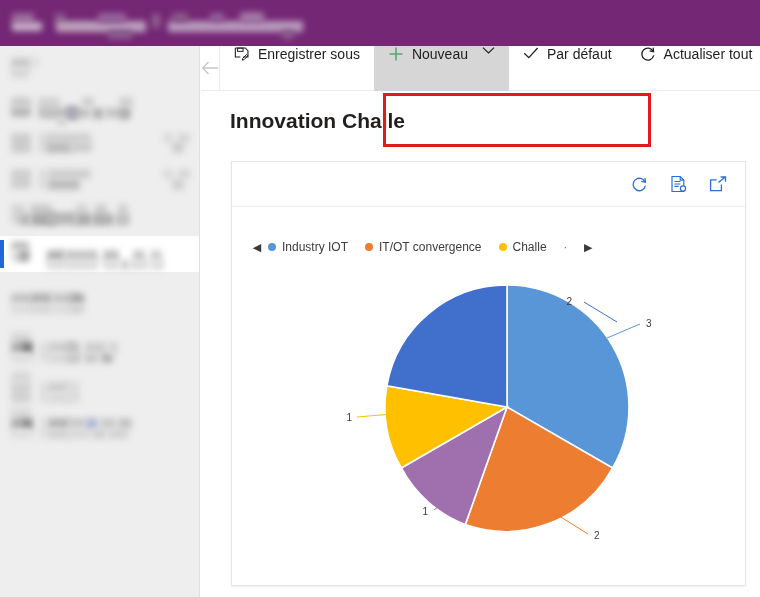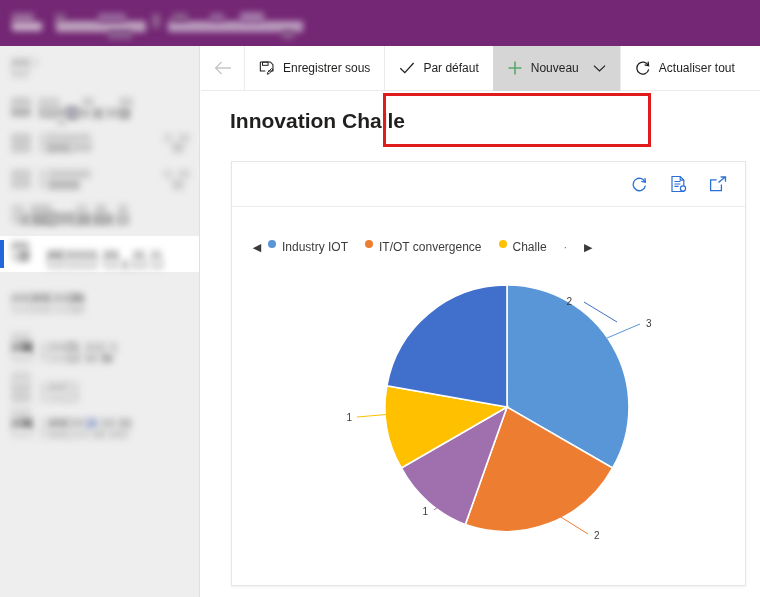--- a/index.html
+++ b/index.html
@@ -43,22 +43,22 @@
     background:#ffffff;
     border-bottom:1px solid #edebe9;
     display:flex; align-items:center;
   }
   .cmd-back {
     width:44px; height:45px; display:flex; align-items:center; justify-content:center;
     color:#c8c6c4; font-size:18px;
     border-right:1px solid #edebe9;
   }
   .cmd-item {
-    height:45px; display:flex; align-items:center; gap:8px;
-    padding:0 14px; font-size:12px; color:#201f1e; white-space:nowrap;
+    height:45px; display:flex; align-items:flex-start; gap:8px;
+    padding:0 14px; font-size:14px; color:#201f1e; white-space:nowrap;
     cursor:default;
   }
   .cmd-item.active { background:#d6d6d6; }
   .cmd-item .ic { display:flex; align-items:center; justify-content:center; }
   .cmd-sep { width:1px; height:45px; background:#edebe9; }
   .chev { color:#201f1e; font-size:10px; margin-left:6px; }
 
   
   .flyout {
     position:absolute; left:386px; top:92px; width:272px; height:57px;
@@ -106,21 +106,21 @@
   .chart-sub {
     position:absolute; left:18px; top:56px;
     font-size:13.5px; color:#5a5a5a;
   }
   .legend {
     position:absolute; left:14px; top:78px; right:10px;
     display:flex; align-items:center; gap:0px;
     font-size:12px; color:#3c3c3c;
   }
   .lg-arrow { width:22px; text-align:center; color:#3b3a39; font-size:11px; }
-  .lg-item { display:flex; gap:6px; margin-right:17px; white-space:nowrap;}
+  .lg-item { display:flex; align-items:center; gap:6px; margin-right:17px; white-space:nowrap;}
   .dot { width:8px; height:8px; border-radius:50%; display:inline-block; }
   .lg-more { color:#6b6b6b; font-size:11px; margin-right:10px;}
 
   .plot { position:absolute; left:0; top:100px; width:515px; height:318px; }
   .dlabel { font-size:10px; fill:#3b3a39; font-family:"Liberation Sans", sans-serif; }
 </style>
 </head>
 <body>
 
 <div id="app">
@@ -264,41 +264,41 @@
           <path d="M1.5 2.2h11.2l3 3v7.2h-5.3M1.5 2.2v10.2h5.6" fill="none" stroke="#201f1e" stroke-width="1.2"></path>
           <rect x="4" y="2.4" width="6.2" height="3.6" fill="none" stroke="#201f1e" stroke-width="1.1"></rect>
           <path d="M9.3 15.9l.5-2 4.4-4.4 1.5 1.5-4.4 4.4z" fill="none" stroke="#201f1e" stroke-width="1.1"></path>
         </svg>
       </span>
       <span>Enregistrer sous</span>
     </div>
 
     <div class="cmd-sep"></div>
 
+    <div class="cmd-item active">
+      <span class="ic">
+        <svg width="16" height="16" viewBox="0 0 16 16" aria-hidden="true">
+          <path d="M8 1.5V14.5M1.5 8H14.5" stroke="#5aa86f" stroke-width="1.6" fill="none"></path>
+        </svg>
+      </span>
+      <span>Nouveau</span>
+      <span class="ic chev">
+        <svg width="13" height="9" viewBox="0 0 14 9" aria-hidden="true">
+          <path d="M1 1.4L7 7.2L13 1.4" fill="none" stroke="#201f1e" stroke-width="1.25"></path>
+        </svg>
+      </span>
+    </div>
+
     <div class="cmd-item">
       <span class="ic">
         <svg width="16" height="14" viewBox="0 0 16 14" aria-hidden="true">
           <path d="M1.3 7.2L5.8 11.6L14.6 2" fill="none" stroke="#201f1e" stroke-width="1.25"></path>
         </svg>
       </span>
       <span>Par défaut</span>
-    </div>
-
-    <div class="cmd-item active">
-      <span class="ic">
-        <svg width="16" height="16" viewBox="0 0 16 16" aria-hidden="true">
-          <path d="M8 1.5V14.5M1.5 8H14.5" stroke="#5aa86f" stroke-width="1.6" fill="none"></path>
-        </svg>
-      </span>
-      <span>Nouveau</span>
-      <span class="ic chev">
-        <svg width="13" height="9" viewBox="0 0 14 9" aria-hidden="true">
-          <path d="M1 1.4L7 7.2L13 1.4" fill="none" stroke="#201f1e" stroke-width="1.25"></path>
-        </svg>
-      </span>
     </div>
 
     <div class="cmd-sep"></div>
 
     <div class="cmd-item">
       <span class="ic">
         <svg width="16" height="16" viewBox="0 0 16 16" aria-hidden="true">
           <path d="M13.2 5.4A6 6 0 1 0 13.7 9.4" fill="none" stroke="#201f1e" stroke-width="1.25"></path>
           <path d="M9.6 4.8 L13.6 5.6 L13.1 1.6" fill="none" stroke="#201f1e" stroke-width="1.25"></path>
         </svg>

